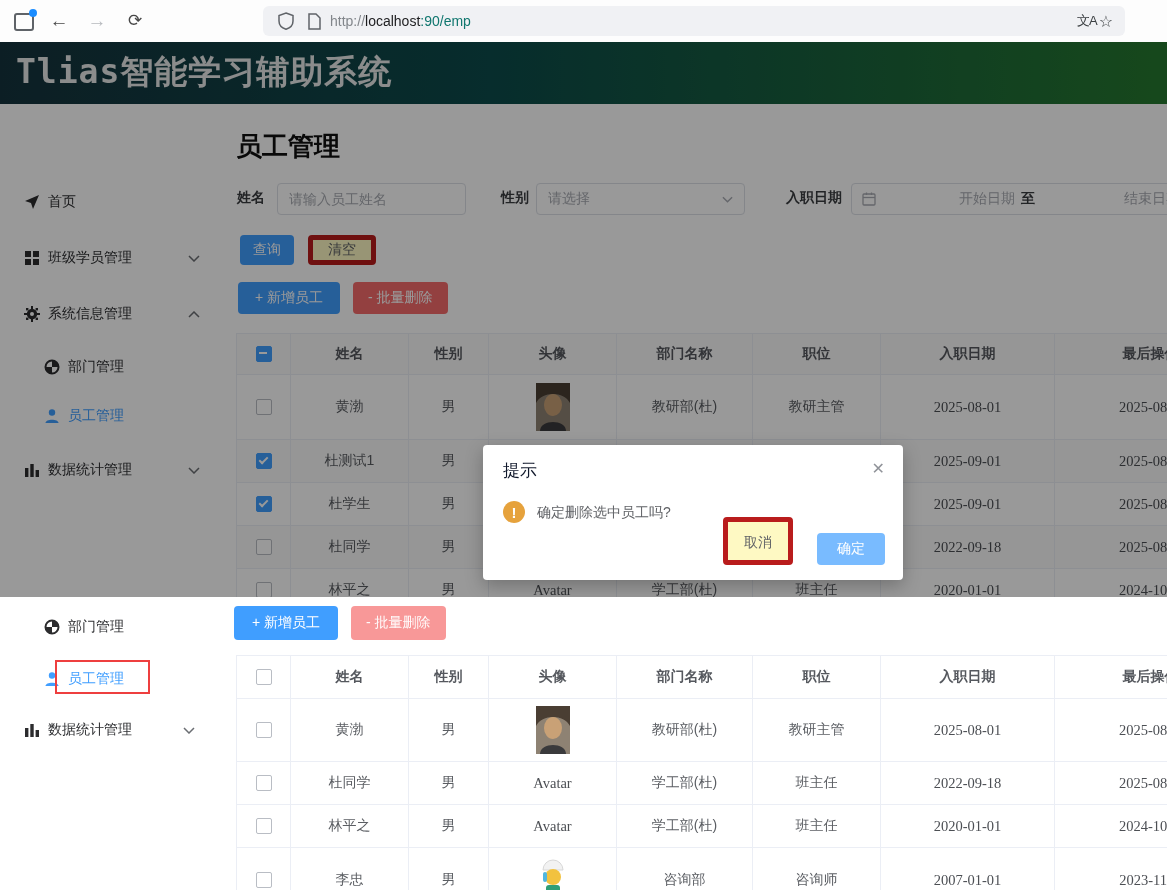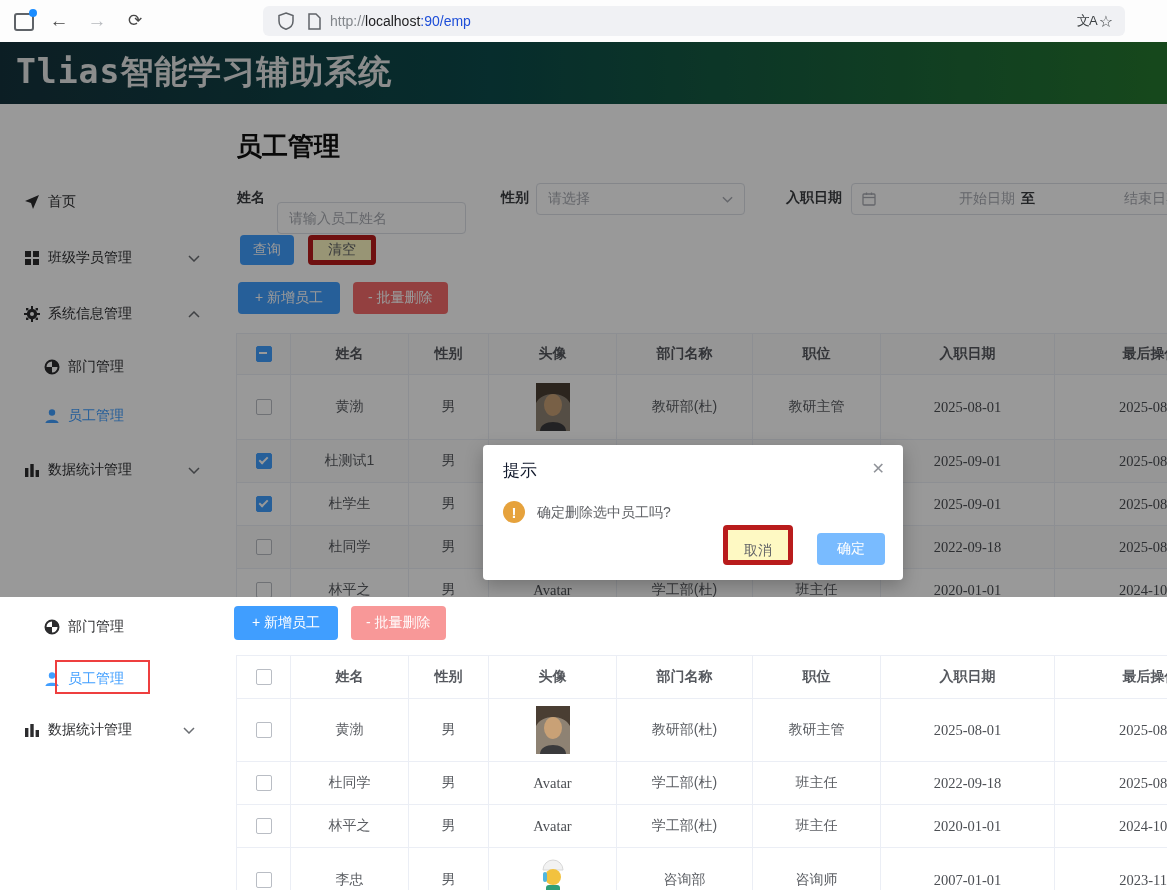--- a/index.html
+++ b/index.html
@@ -9,21 +9,21 @@
   .browser{position:absolute;top:0;left:0;width:1167px;height:42px;background:#fdfdfd;border-bottom:1px solid #dadce0;}
   .tabicon{position:absolute;left:14px;top:13px;width:16px;height:14px;border:2px solid #5f6368;border-radius:3px;}
   .tabicon .dot{position:absolute;right:-5px;top:-6px;width:8px;height:8px;border-radius:50%;background:#1a8cff;}
   .navbtn{position:absolute;top:8px;width:26px;height:26px;font-size:19px;line-height:26px;text-align:center;color:#474747;}
   .navbtn.dis{color:#b6b9bd;}
   .urlbar{position:absolute;left:263px;top:6px;width:862px;height:30px;background:#f0f1f4;border-radius:6px;display:flex;align-items:center;}
   .urlbar svg{flex:0 0 auto;}
   .urltext{font-size:14px;margin-left:9px;color:#3c4043;white-space:nowrap;}
   .urltext .scheme{color:#82868b;}
   .urltext .host{color:#1d1d1f;}
-  .urltext .rest{color:#1d4ed8;}
+  .urltext .rest{color:#0f766e;}
   .ub-right{position:absolute;right:12px;top:0;height:30px;display:flex;align-items:center;gap:2px;}
   .transicon{font-size:13px;color:#3c4043;letter-spacing:-1px;}
   .staricon{font-size:16px;color:#3c4043;}
   
   .screen-top{position:absolute;top:42px;left:0;width:1167px;height:555px;overflow:hidden;background:#fff;}
   .banner{position:absolute;top:0;left:0;width:1167px;height:62px;
           background:linear-gradient(90deg,#15333d 0%,#0c4b4b 42%,#26792f 100%);}
   .banner .t{position:absolute;left:16px;top:8px;font-family:"DejaVu Sans Mono",monospace;
              font-size:33px;font-weight:700;color:#e8eaea;letter-spacing:1px;}
   .side{position:absolute;left:0;width:218px;background:#fff;border-right:1px solid #dcdfe6;margin-top:7px;}
@@ -68,21 +68,21 @@
   .cb.indeterminate::after{content:"";position:absolute;left:2px;top:5px;width:8px;height:2px;background:#fff;}
   
   .dim{position:absolute;inset:0;background:rgba(0,0,0,.40);z-index:50;}
   .modal{position:absolute;left:483px;top:403px;width:420px;height:135px;background:#fff;border-radius:4px;
          box-shadow:0 6px 18px rgba(0,0,0,.25);z-index:60;}
   .modal .mt{position:absolute;left:20px;top:14px;font-size:17px;color:#0f172a;}
   .modal .mx{position:absolute;right:18px;top:14px;font-size:16px;color:#909399;}
   .modal .warn{position:absolute;left:20px;top:56px;width:22px;height:22px;border-radius:50%;background:#e6a23c;
                color:#fff;font-weight:700;font-size:15px;display:flex;align-items:center;justify-content:center;}
   .modal .msg{position:absolute;left:54px;top:59px;font-size:14px;color:#606266;}
-  .modal .mcancel{right:110px;bottom:15px;height:40px;padding:12px 16px;}
+  .modal .mcancel{right:110px;bottom:15px;height:48px;padding:12px 16px;}
   .modal .mok{right:18px;bottom:15px;height:32px;padding:0 20px;background:#79bbff;color:#fff;}
   
   .screen-bot{position:absolute;top:597px;left:0;width:1167px;height:293px;overflow:hidden;background:#fff;}
   .side.s-bot{top:0;height:293px;}
   .main.m-bot{top:0;height:293px;}
   .annot{position:absolute;left:55px;top:56px;width:95px;height:34px;border:2px solid #ee3f3f;box-sizing:border-box;}
   .avatar-ph{display:block;}
 </style>
 </head>
 <body>
@@ -177,21 +177,21 @@
     </div>
     <svg class="chev" style="left:188px;top:356px;" width="12" height="7" viewBox="0 0 12 7">
           <polyline points="1,1 6,6 11,1" fill="none" stroke="#6b6e73" stroke-width="1.5"></polyline>
         </svg>
   </div>
 
   <div class="main m-top">
     <div class="ptitle">员工管理</div>
 
     <span class="flabel" style="left:19px;">姓名</span>
-    <input class="tin" style="left: 59px; width: 165px; margin-top: 19px;" placeholder="请输入员工姓名">
+    <input class="tin" style="left: 59px; width: 165px;" placeholder="请输入员工姓名">
     <span class="flabel" style="left:283px;">性别</span>
     <div class="sel" style="left:318px;width:209px;">
       <span class="ph">请选择</span>
       <svg width="11" height="7" viewBox="0 0 12 7">
             <polyline points="1,1 6,6 11,1" fill="none" stroke="#a8abb2" stroke-width="1.5"></polyline>
           </svg>
     </div>
     <span class="flabel" style="left:568px;">入职日期</span>
     <div class="drange" style="left:633px;width:340px;">
       <svg width="14" height="14" viewBox="0 0 14 14">

